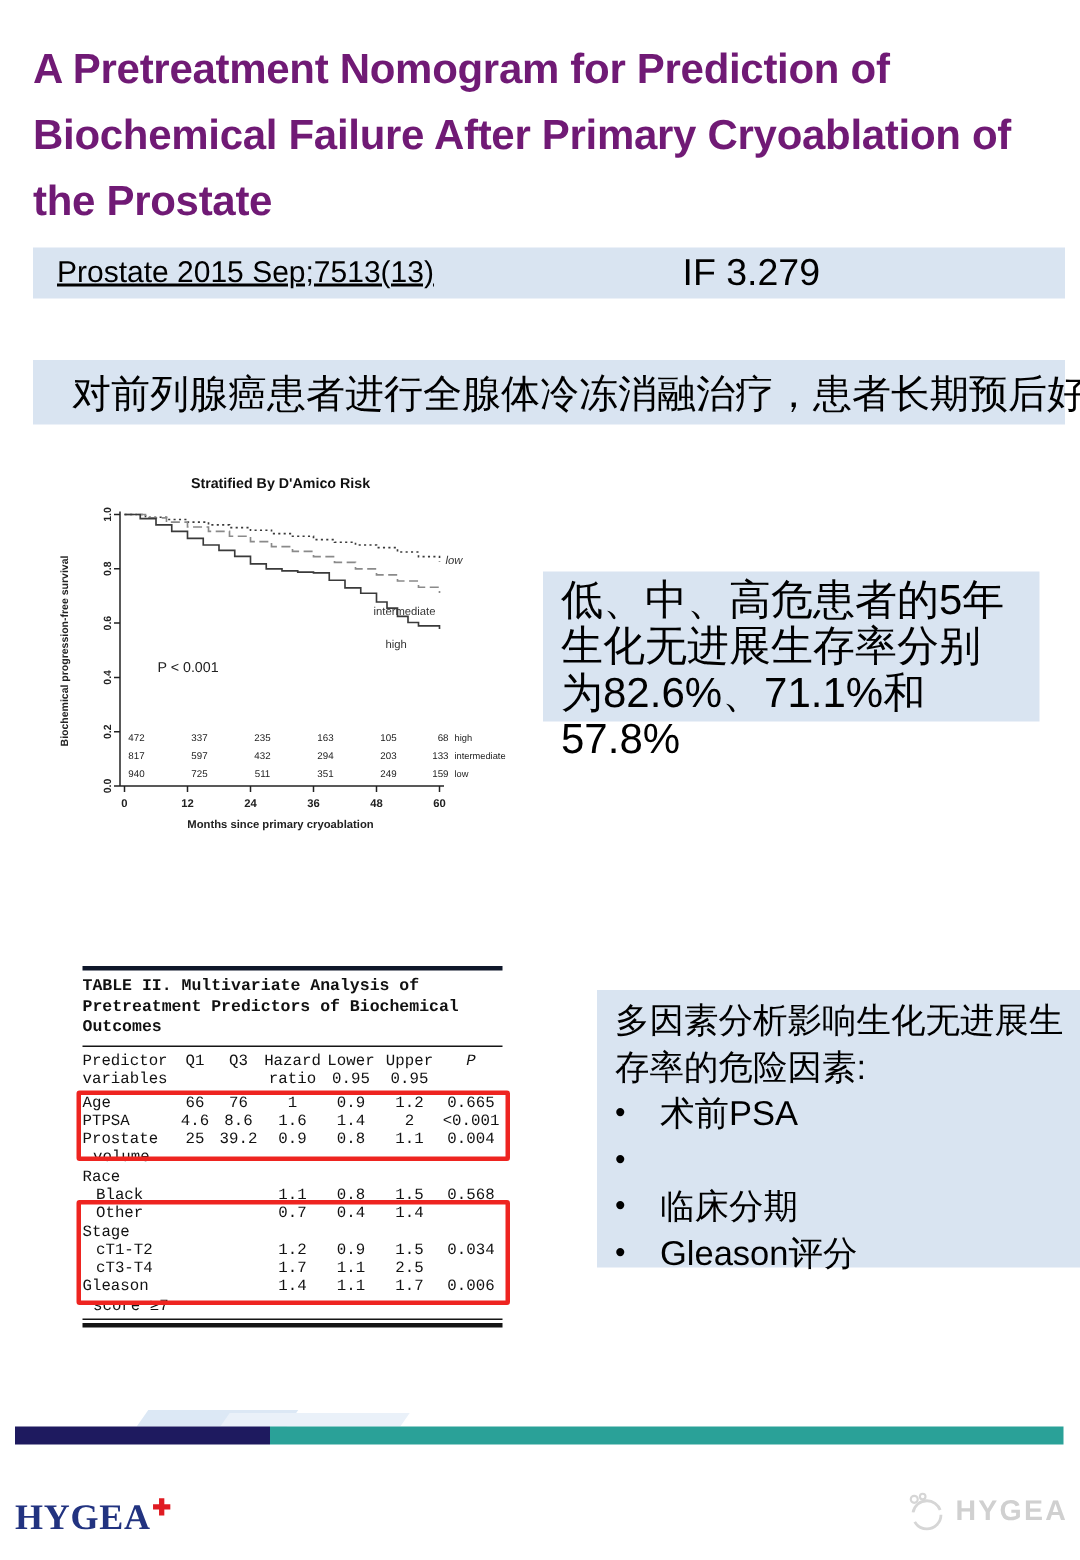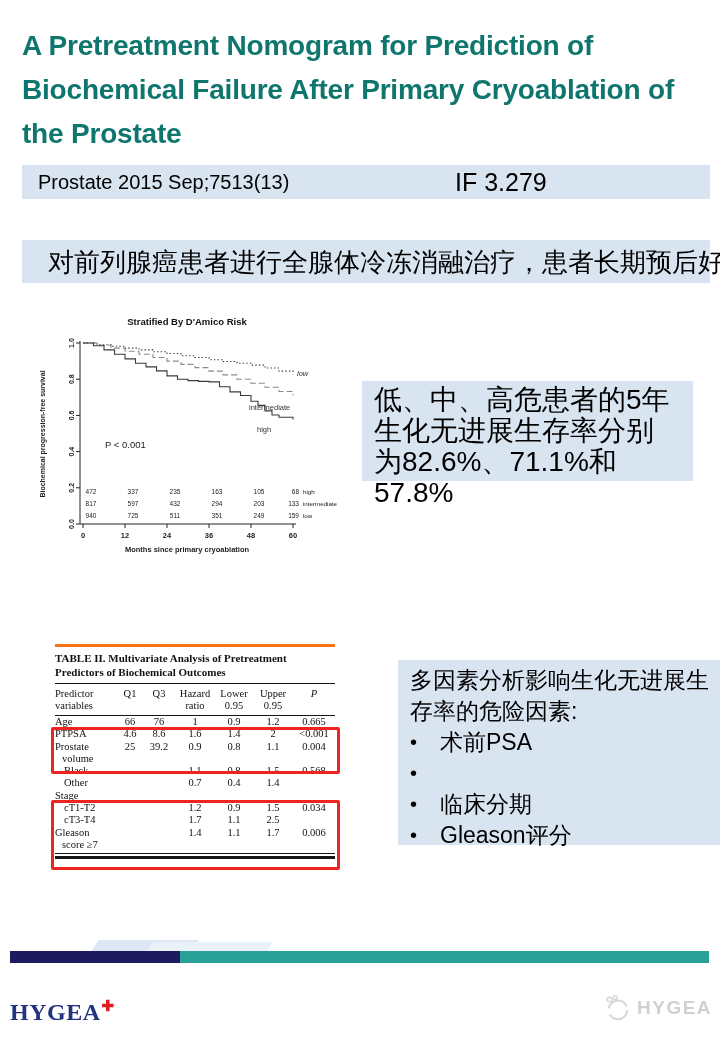--- a/index.html
+++ b/index.html
@@ -7,40 +7,40 @@
     --footer-teal:#2aa198; --logo-navy:#223380; --cross-red:#e01b22;
   }
   html,body{margin:0;padding:0;}
   body{
     width:720px;height:1040px;position:relative;background:#ffffff;
     font-family:"Liberation Sans",sans-serif;color:#000;overflow:hidden;
   }
   .abs{position:absolute;}
   
   .title{left:22px;top:24px;width:668px;font-size:28px;font-weight:bold;
-    line-height:44px;letter-spacing:-0.2px;color:#0f766e;}
+    line-height:44px;letter-spacing:-0.2px;color:#701a75;}
   
   .cite-bar{left:22px;top:165px;width:688px;height:34px;background:var(--panel-blue);}
-  .cite-text{position:absolute;left:16px;top:0;height:34px;line-height:34px;font-size:20px;}
+  .cite-text{position:absolute;left:16px;top:0;height:34px;line-height:34px;font-size:20px;text-decoration:underline;}
   .cite-if{position:absolute;left:433px;top:0;height:34px;line-height:34px;font-size:25px;}
   
   .sum-bar{left:22px;top:240px;width:688px;height:43px;background:var(--panel-blue);}
   .sum-text{position:absolute;left:26px;top:0;height:43px;line-height:44px;font-size:26px;white-space:nowrap;}
   
   .figure{left:35px;top:312px;width:310px;height:250px;background:#fff;}
   
   .box1{left:362px;top:381px;width:331px;height:100px;background:var(--panel-blue);
     box-sizing:border-box;padding:3px 12px;font-size:28px;line-height:31px;}
   .box2{left:398px;top:660px;width:323px;height:185px;background:var(--panel-blue);
     box-sizing:border-box;padding:5px 12px;font-size:23px;line-height:31px;}
   .bullet-row{display:flex;}
   .bullet-dot{width:30px;flex:0 0 30px;font-size:20px;}
   
-  .tablewrap{left:55px;top:644px;width:280px;border-top:3px solid #f97316;
-    font-family:Liberation Serif, serif;font-size:10.5px;line-height:12.3px;color:#111;}
+  .tablewrap{left:55px;top:644px;width:280px;border-top:3px solid #0f172a;
+    font-family:Liberation Mono, monospace;font-size:10.5px;line-height:12.3px;color:#111;}
   .ttitle{font-weight:bold;font-size:11px;line-height:13.5px;padding:5px 0 4px;
     border-bottom:1.5px solid #151515;}
   .trow{display:grid;grid-template-columns:62px 26px 32px 40px 38px 40px 42px;}
   .thead{align-items:end;border-bottom:1.5px solid #151515;padding:4px 0 3px;}
   .thead .tcell{line-height:12px;}
   .thead .c6{font-style:italic;}
   .tcell{white-space:nowrap;}
   .c0{text-align:left;}
   .c1,.c2,.c3,.c4,.c5,.c6{text-align:center;align-self:start;}
   .ind{padding-left:9px;}
@@ -200,20 +200,31 @@
           <div class="ind2">volume</div>
         </div>
         <div class="tcell c1">25</div>
         <div class="tcell c2">39.2</div>
         <div class="tcell c3">0.9</div>
         <div class="tcell c4">0.8</div>
         <div class="tcell c5">1.1</div>
         <div class="tcell c6">0.004</div>
       </div>
       <div class="trow">
+        <div class="tcell c0">
+          <div>Race</div>
+        </div>
+        <div class="tcell c1"></div>
+        <div class="tcell c2"></div>
+        <div class="tcell c3"></div>
+        <div class="tcell c4"></div>
+        <div class="tcell c5"></div>
+        <div class="tcell c6"></div>
+      </div>
+      <div class="trow">
         <div class="tcell c0 ind">
           <div>Black</div>
         </div>
         <div class="tcell c1"></div>
         <div class="tcell c2"></div>
         <div class="tcell c3">1.1</div>
         <div class="tcell c4">0.8</div>
         <div class="tcell c5">1.5</div>
         <div class="tcell c6">0.568</div>
       </div>

